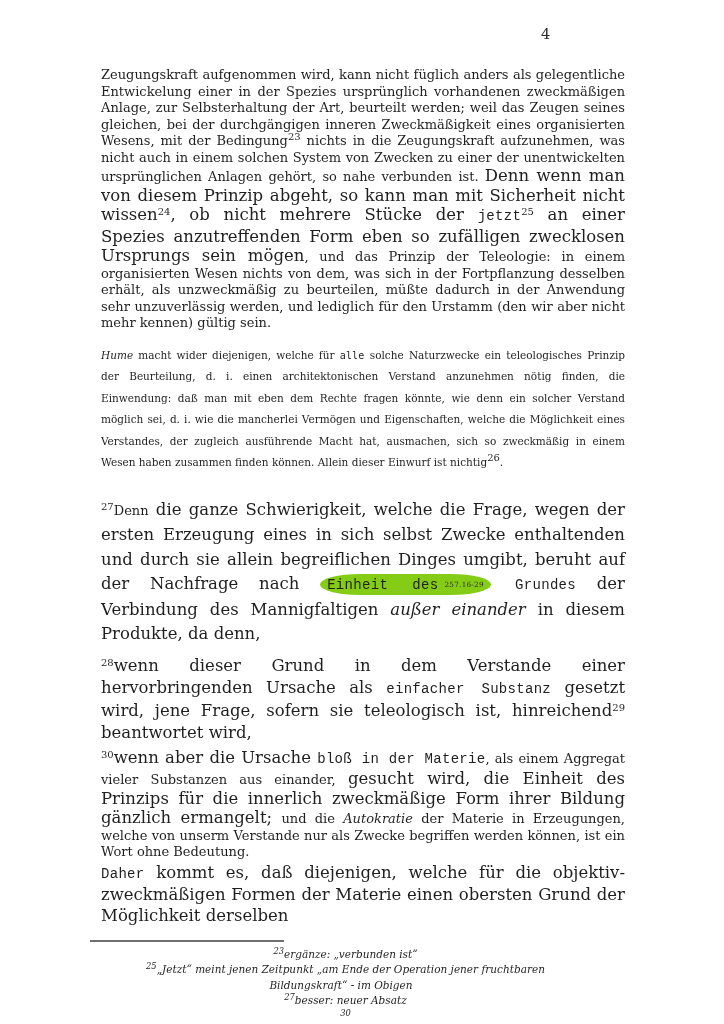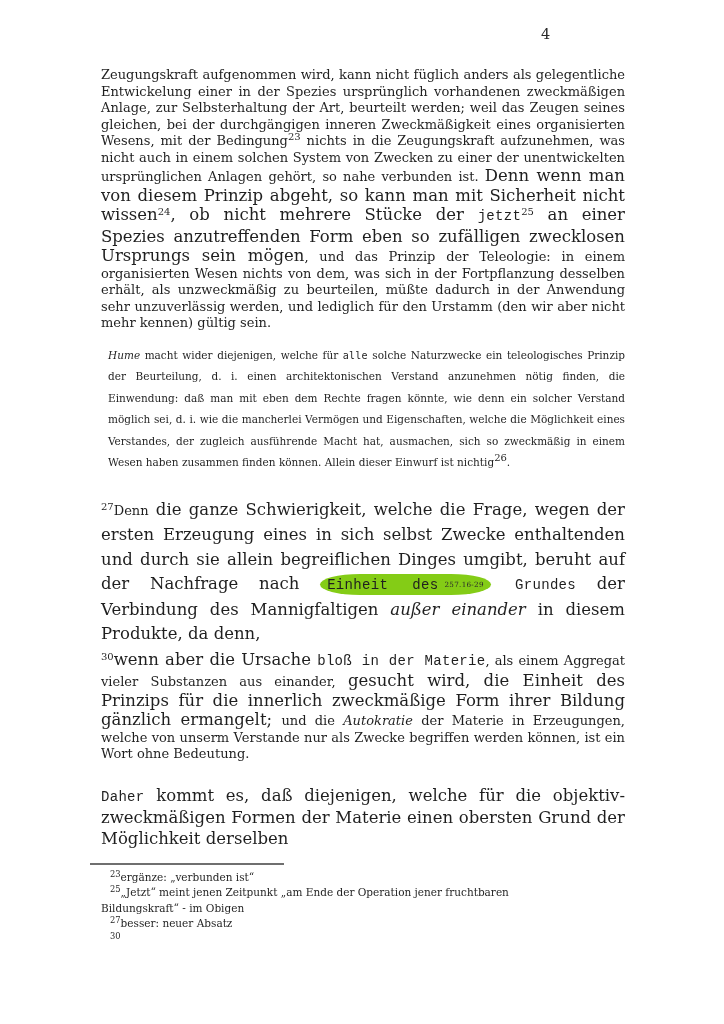--- a/index.html
+++ b/index.html
@@ -15,25 +15,25 @@
     position:absolute; top:26px; left:541px;
     font-size:14.5px; color:#2a2a2a;
   }
   .content {
     position:absolute; top:67px; left:101px; width:524px;
   }
   p.para { margin:0; padding:0; text-align:justify; }
 
   
   #p1 { font-size:10.5px; line-height:16.5px; }
-  #p2 { font-size:10.5px; line-height:21.5px; margin-top:13px;margin-left:7px; }
+  #p2 { font-size:10.5px; line-height:21.5px; margin-top:13px; }
   #p3 { font-size:16.5px; line-height:24.5px; margin-top:24px; }
   #p4 { font-size:16.5px; line-height:22.5px; margin-top:8px; }
   #p5 { font-size:10.5px; line-height:15px;   margin-top:3px; }
-  #p6 { font-size:16.5px; line-height:21px;   margin-top:23px; }
+  #p6 { font-size:16.5px; line-height:21px;   margin-top:2px; }
 
   .t-small { font-size:13px; }
   .t-large { font-size:16.5px; line-height:19.5px; }
   .t-it    { font-style:italic; }
   .t-mono-l {
     font-family:Liberation Mono, monospace;
     font-size:14px; line-height:19.5px; letter-spacing:0.3px;
   }
   .t-mono-s {
     font-family:"DejaVu Sans Mono","Liberation Mono",monospace;
@@ -55,38 +55,39 @@
 
   .fnrule {
     margin-top:14px; margin-left:-11px;
     width:194px; height:0;
     border-top:2px solid #6f6f6f;
   }
   .footnotes { margin-top:5px; width:480px; }
   p.footnote {
     margin:0; padding:0;
     font-size:10.5px; line-height:15.4px;
-    text-indent:9px; text-align:left;
+    text-indent:9px; text-align:center;font-style:italic;
   }
   sup.fnum { font-size:8.3px; vertical-align:3.8px; line-height:0; }
 </style>
 </head>
 <body>
 
 <div class="page">
   <div class="page-number">4</div>
 
   <div class="content">
 
     <p class="para" id="p1"><span class="t-small">Zeugungskraft aufgenommen wird, kann nicht füglich anders als gelegentliche Entwickelung einer in der Spezies ursprünglich vorhandenen zweckmäßigen Anlage, zur Selbsterhaltung der Art, beurteilt werden; weil das Zeugen seines gleichen, bei der durchgängigen inneren Zweckmäßigkeit eines organisierten Wesens, mit der Bedingung</span><sup class="supm">23</sup><span class="t-small"> nichts in die Zeugungskraft aufzunehmen, was nicht auch in einem solchen System von Zwecken zu einer der unentwickelten ursprünglichen Anlagen gehört, so nahe verbunden ist. </span><span class="t-large">Denn wenn man von diesem Prinzip abgeht, so kann man mit Sicherheit nicht wissen</span><sup class="supm">24</sup><span class="t-large">, ob nicht mehrere Stücke der </span><span class="t-mono-l">jetzt</span><sup class="supm">25</sup><span class="t-large"> an einer Spezies anzutreffenden Form eben so zufälligen zwecklosen Ursprungs sein mögen</span><span class="t-small">, und das Prinzip der Teleologie: in einem organisierten Wesen nichts von dem, was sich in der Fortpflanzung desselben erhält, als unzweckmäßig zu beurteilen, müßte dadurch in der Anwendung sehr unzuverlässig werden, und lediglich für den Urstamm (den wir aber nicht mehr kennen) gültig sein.</span></p>
 
     <p class="para" id="p2"><span class="t-it">Hume</span><span> macht wider diejenigen, welche für </span><span class="t-mono-s">alle</span><span> solche Naturzwecke ein teleologisches Prinzip der Beurteilung, d. i. einen architektonischen Verstand anzunehmen nötig finden, die Einwendung: daß man mit eben dem Rechte fragen könnte, wie denn ein solcher Verstand möglich sei, d. i. wie die mancherlei Vermögen und Eigenschaften, welche die Möglichkeit eines Verstandes, der zugleich ausführende Macht hat, ausmachen, sich so zweckmäßig in einem Wesen haben zusammen finden können. Allein dieser Einwurf ist nichtig</span><sup class="supm">26</sup><span>.</span></p>
 
     <p class="para" id="p3"><sup class="supm">27</sup><span class="t-small">Denn</span><span> die ganze Schwierigkeit, welche die Frage, wegen der ersten Erzeugung eines in sich selbst Zwecke enthaltenden und durch sie allein begreiflichen Dinges umgibt, beruht auf der Nachfrage nach </span><span class="hl"><span class="t-mono-l">Einheit des</span><span class="margin-note">257.16-29</span></span><span class="t-mono-l"> Grundes</span><span> der Verbindung des Mannigfaltigen </span><span class="t-it">außer einander</span><span> in diesem Produkte, da denn,</span></p>
 
+    <p class="para" id="p4"><sup class="supm">28</sup><span>wenn dieser Grund in dem Verstande einer hervorbringenden Ursache als </span><span class="t-mono-l">einfacher Substanz</span><span> gesetzt wird, jene Frage, sofern sie teleologisch ist, hinreichend</span><sup class="supm">29</sup><span> beantwortet wird,</span></p>
 
     <p class="para" id="p5"><sup class="supm">30</sup><span class="t-large">wenn aber die Ursache </span><span class="t-mono-l">bloß in der Materie</span><span class="t-small">, als einem Aggregat vieler Substanzen aus einander, </span><span class="t-large">gesucht wird, die Einheit des Prinzips für die innerlich zweckmäßige Form ihrer Bildung gänzlich ermangelt; </span><span class="t-small">und die </span><span class="t-small t-it">Autokratie</span><span class="t-small"> der Materie in Erzeugungen, welche von unserm Verstande nur als Zwecke begriffen werden können, ist ein Wort ohne Bedeutung.</span></p>
 
     <p class="para" id="p6"><span class="t-mono-l">Daher</span><span> kommt es, daß diejenigen, welche für die objektiv-zweckmäßigen Formen der Materie einen obersten Grund der Möglichkeit derselben</span></p>
 
     <div class="fnrule"></div>
 
     <div class="footnotes">
       <p class="footnote"><sup class="fnum">23</sup><span>ergänze: „verbunden ist“</span></p>
       <p class="footnote"><sup class="fnum">25</sup><span>„Jetzt“ meint jenen Zeitpunkt „am Ende der Operation jener fruchtbaren Bildungskraft“ - im Obigen</span></p>

